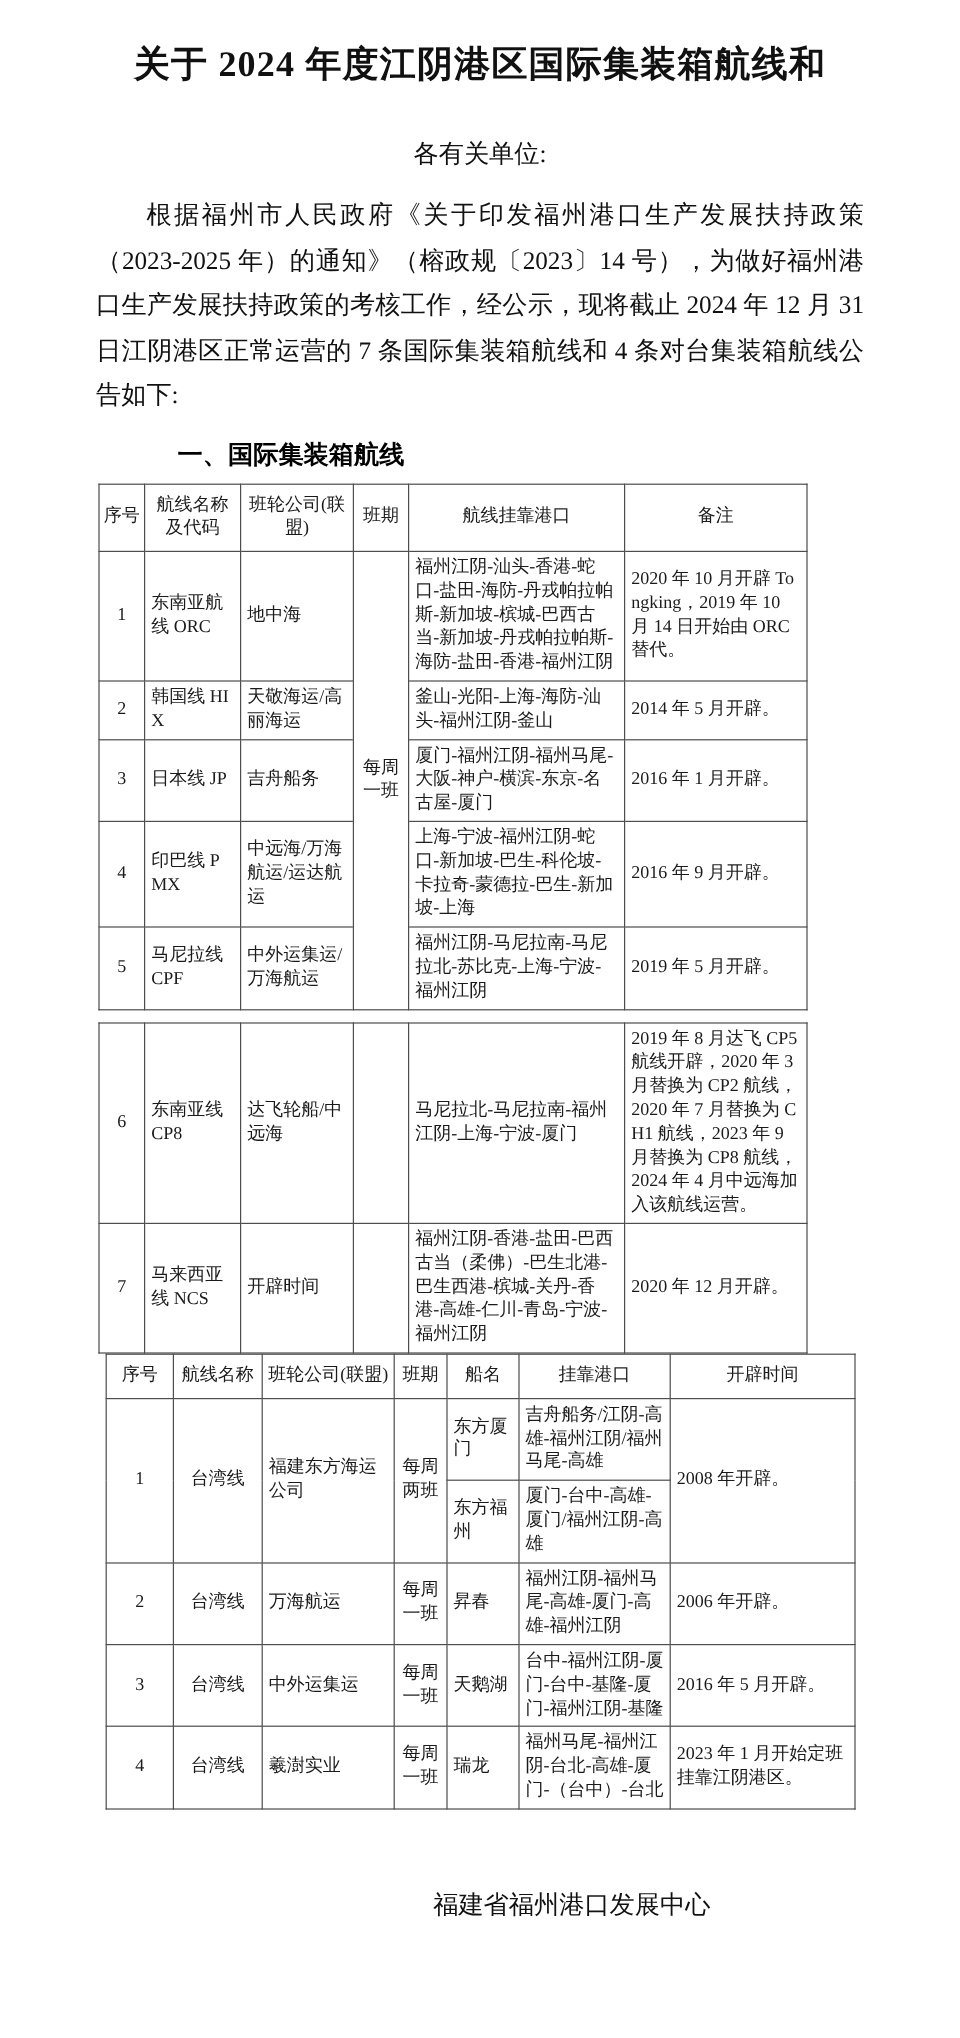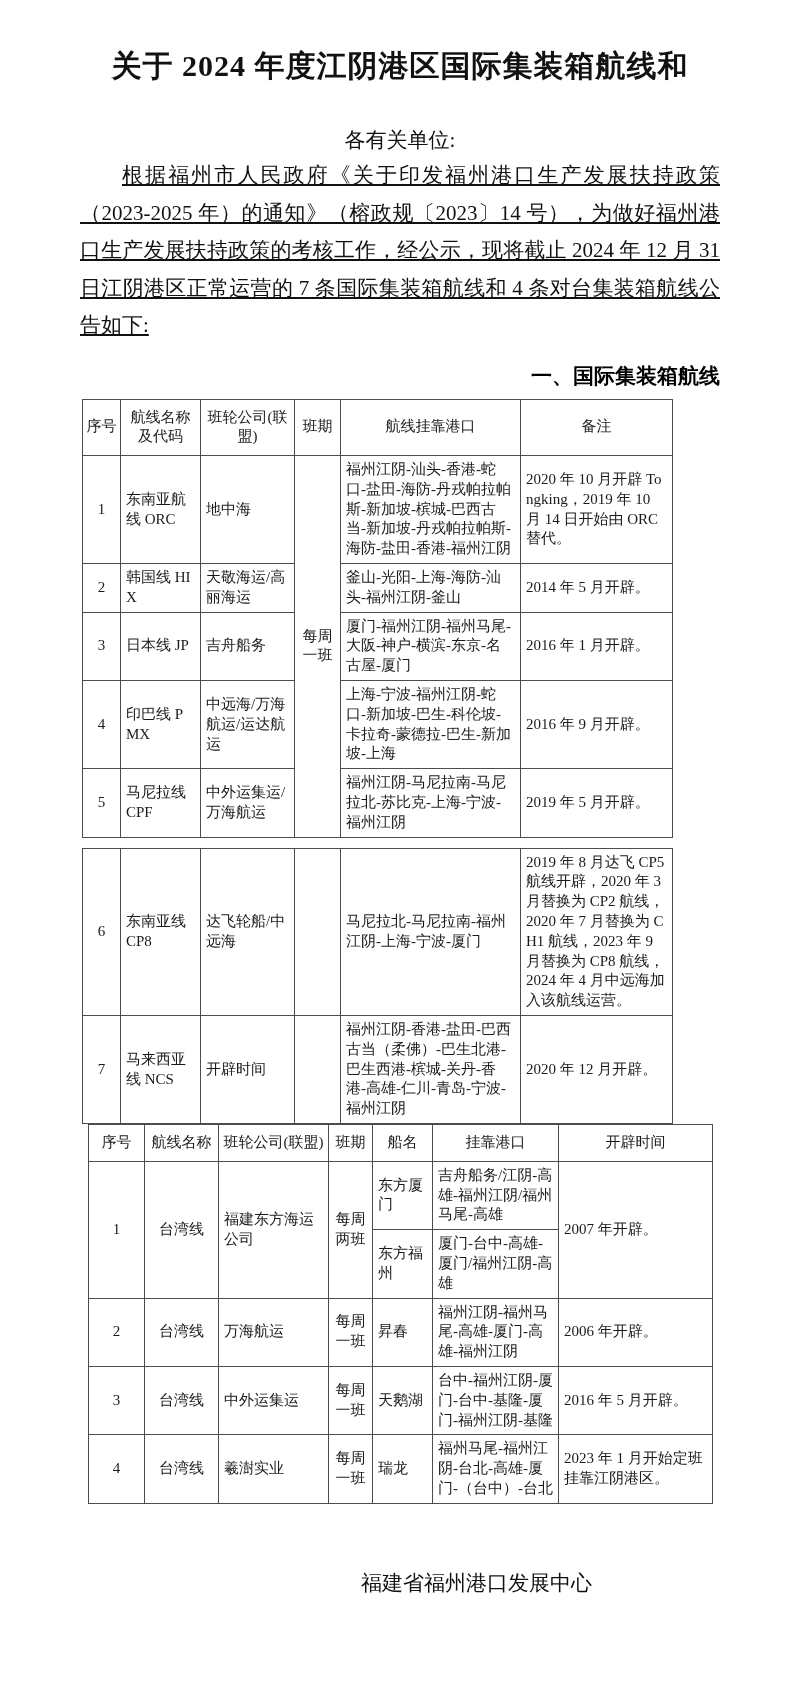--- a/index.html
+++ b/index.html
@@ -2,38 +2,38 @@
 <html><head>
 <meta charset="utf-8">
 <style>
   html,body{margin:0;padding:0;background:#ffffff;}
   body{
     width:800px;height:1698px;overflow:hidden;
     font-family:"Liberation Serif","DejaVu Serif",serif;
     color:#111;
     -webkit-font-smoothing:antialiased;
   }
-  .page{padding:40px 80px 0 80px;}
+  .page{padding:28px 80px 0 80px;}
 
   .title{
     margin:4px 0 0 0;
     font-size:30px;font-weight:bold;line-height:43px;
     text-align:center;letter-spacing:1px;
   }
   .salutation{
     margin:36px 0 0 0;font-size:21px;line-height:34px;text-align:center;
   }
   .body-text{
-    margin:0 0 0 0;font-size:21px;line-height:37.5px;
-    text-align:justify;text-indent:2em;text-decoration:underline;
+    margin:16px 0 0 0;font-size:21px;line-height:37.5px;
+    text-align:justify;text-indent:2em;
   }
   .section-heading{
     margin:17px 0 9px 68px;
     font-family:"Liberation Sans","DejaVu Sans",sans-serif;
-    font-weight:bold;font-size:21px;line-height:28px;color:#000;text-align:right;
+    font-weight:bold;font-size:21px;line-height:28px;color:#000;
   }
   table{
     border-collapse:collapse;table-layout:fixed;
     font-size:15px;line-height:1.32;color:#1a1a1a;
   }
   .t1{width:590px;margin-left:2px;}
   .t2{width:624px;margin-left:8px;}
   th,td{
     border:1px solid #4d4d4d;
     padding:4px 5px;
@@ -174,21 +174,21 @@
       <th>挂靠港口</th>
       <th>开辟时间</th>
     </tr>
     <tr>
       <td class="center" rowspan="2">1</td>
       <td class="center" rowspan="2">台湾线</td>
       <td rowspan="2">福建东方海运公司</td>
       <td class="center" rowspan="2">每周两班</td>
       <td>东方厦门</td>
       <td>吉舟船务/江阴-高雄-福州江阴/福州马尾-高雄</td>
-      <td rowspan="2">2007 年开辟。</td>
+      <td rowspan="2">2008 年开辟。</td>
     </tr>
     <tr>
       <td>东方福州</td>
       <td>厦门-台中-高雄-厦门/福州江阴-高雄</td>
     </tr>
     <tr>
       <td class="center">2</td>
       <td class="center">台湾线</td>
       <td>万海航运</td>
       <td class="center">每周一班</td>

